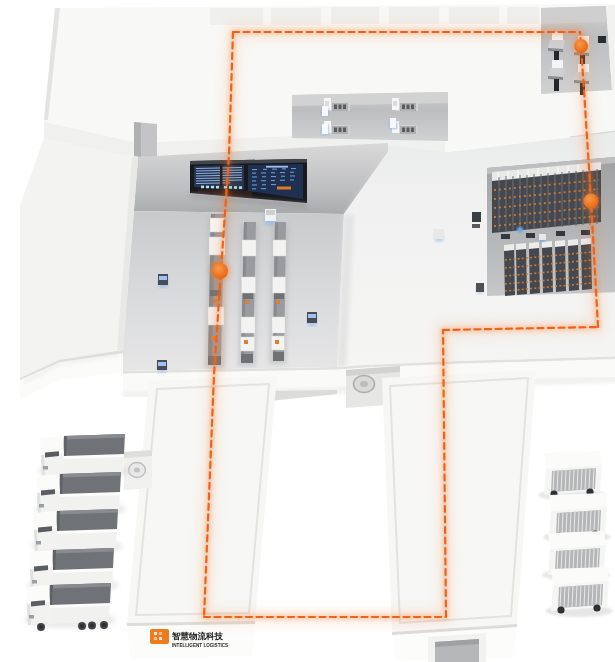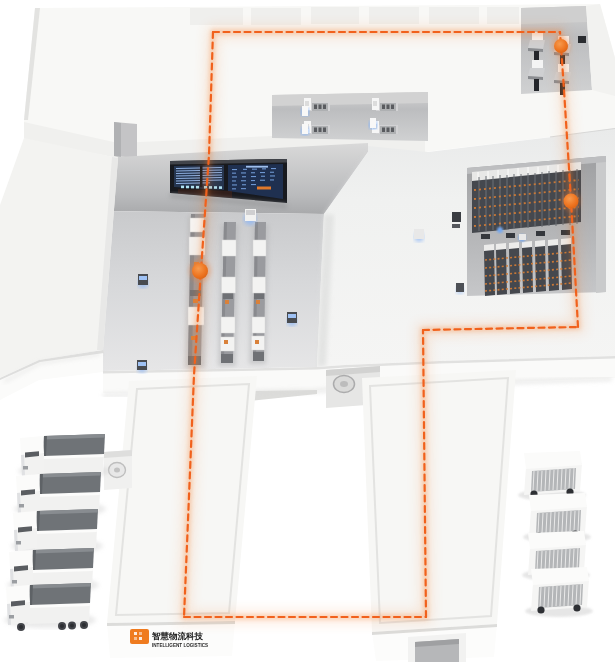--- a/index.html
+++ b/index.html
@@ -1,16 +1,16 @@
 <!DOCTYPE html>
 <html><head>
 <meta charset="utf-8">
 <style>
   html,body{margin:0;padding:0;background:#fff;}
-  #scene{width:547px;height:662px;position:relative;font-family:"Liberation Sans",sans-serif;}
+  #scene{width:547px;height:662px;position:relative;font-family:"Liberation Sans",sans-serif;margin-left:20px;}
 </style>
 </head>
 <body>
 <div id="scene">
 <svg width="615" height="662" viewBox="0 0 615 662" xmlns="http://www.w3.org/2000/svg">
 <defs>
   <linearGradient id="wallg" x1="0" y1="0" x2="0" y2="1">
     <stop offset="0" stop-color="#d9d9d9"></stop>
     <stop offset="0.75" stop-color="#b9babc"></stop>
     <stop offset="1" stop-color="#a8a9ab"></stop>

